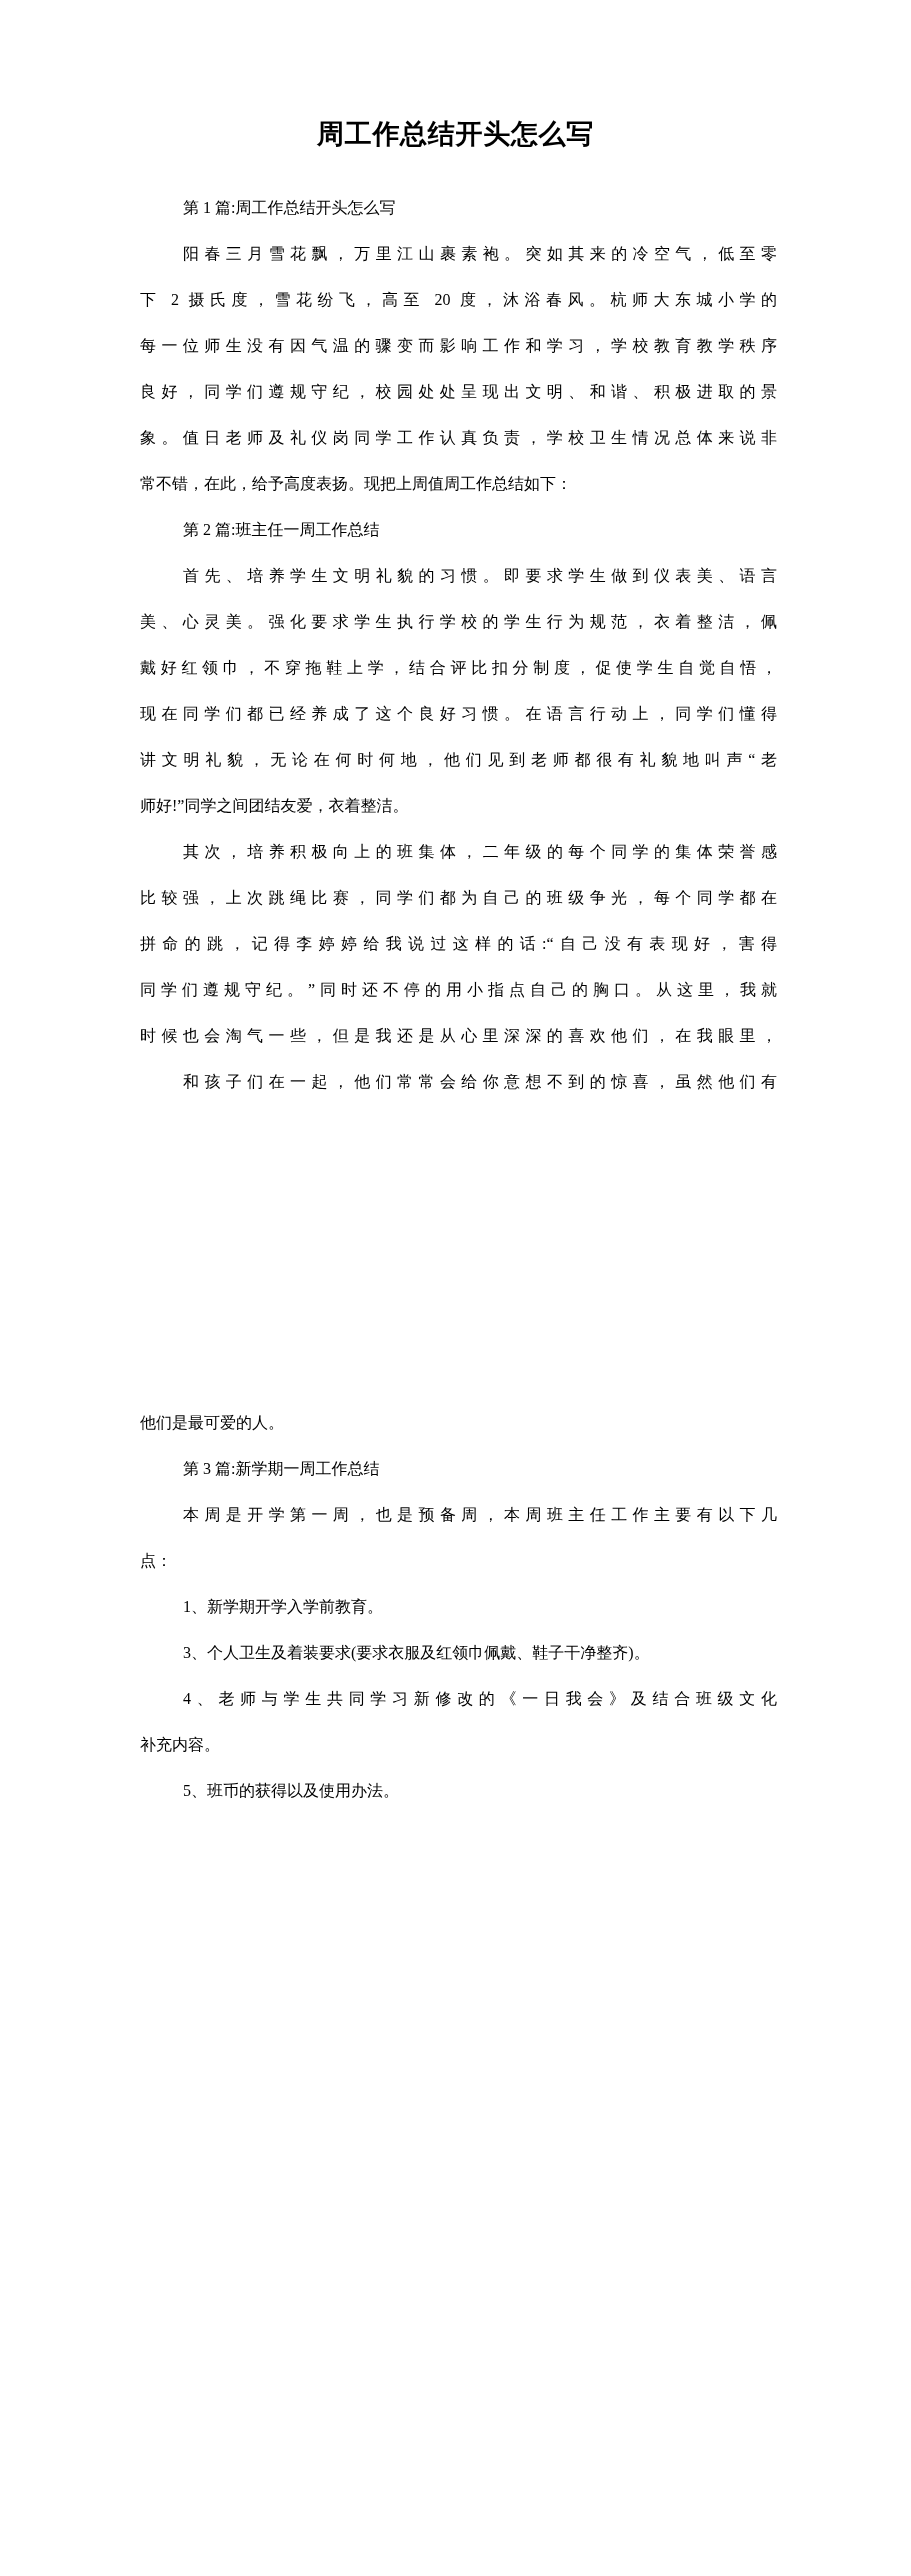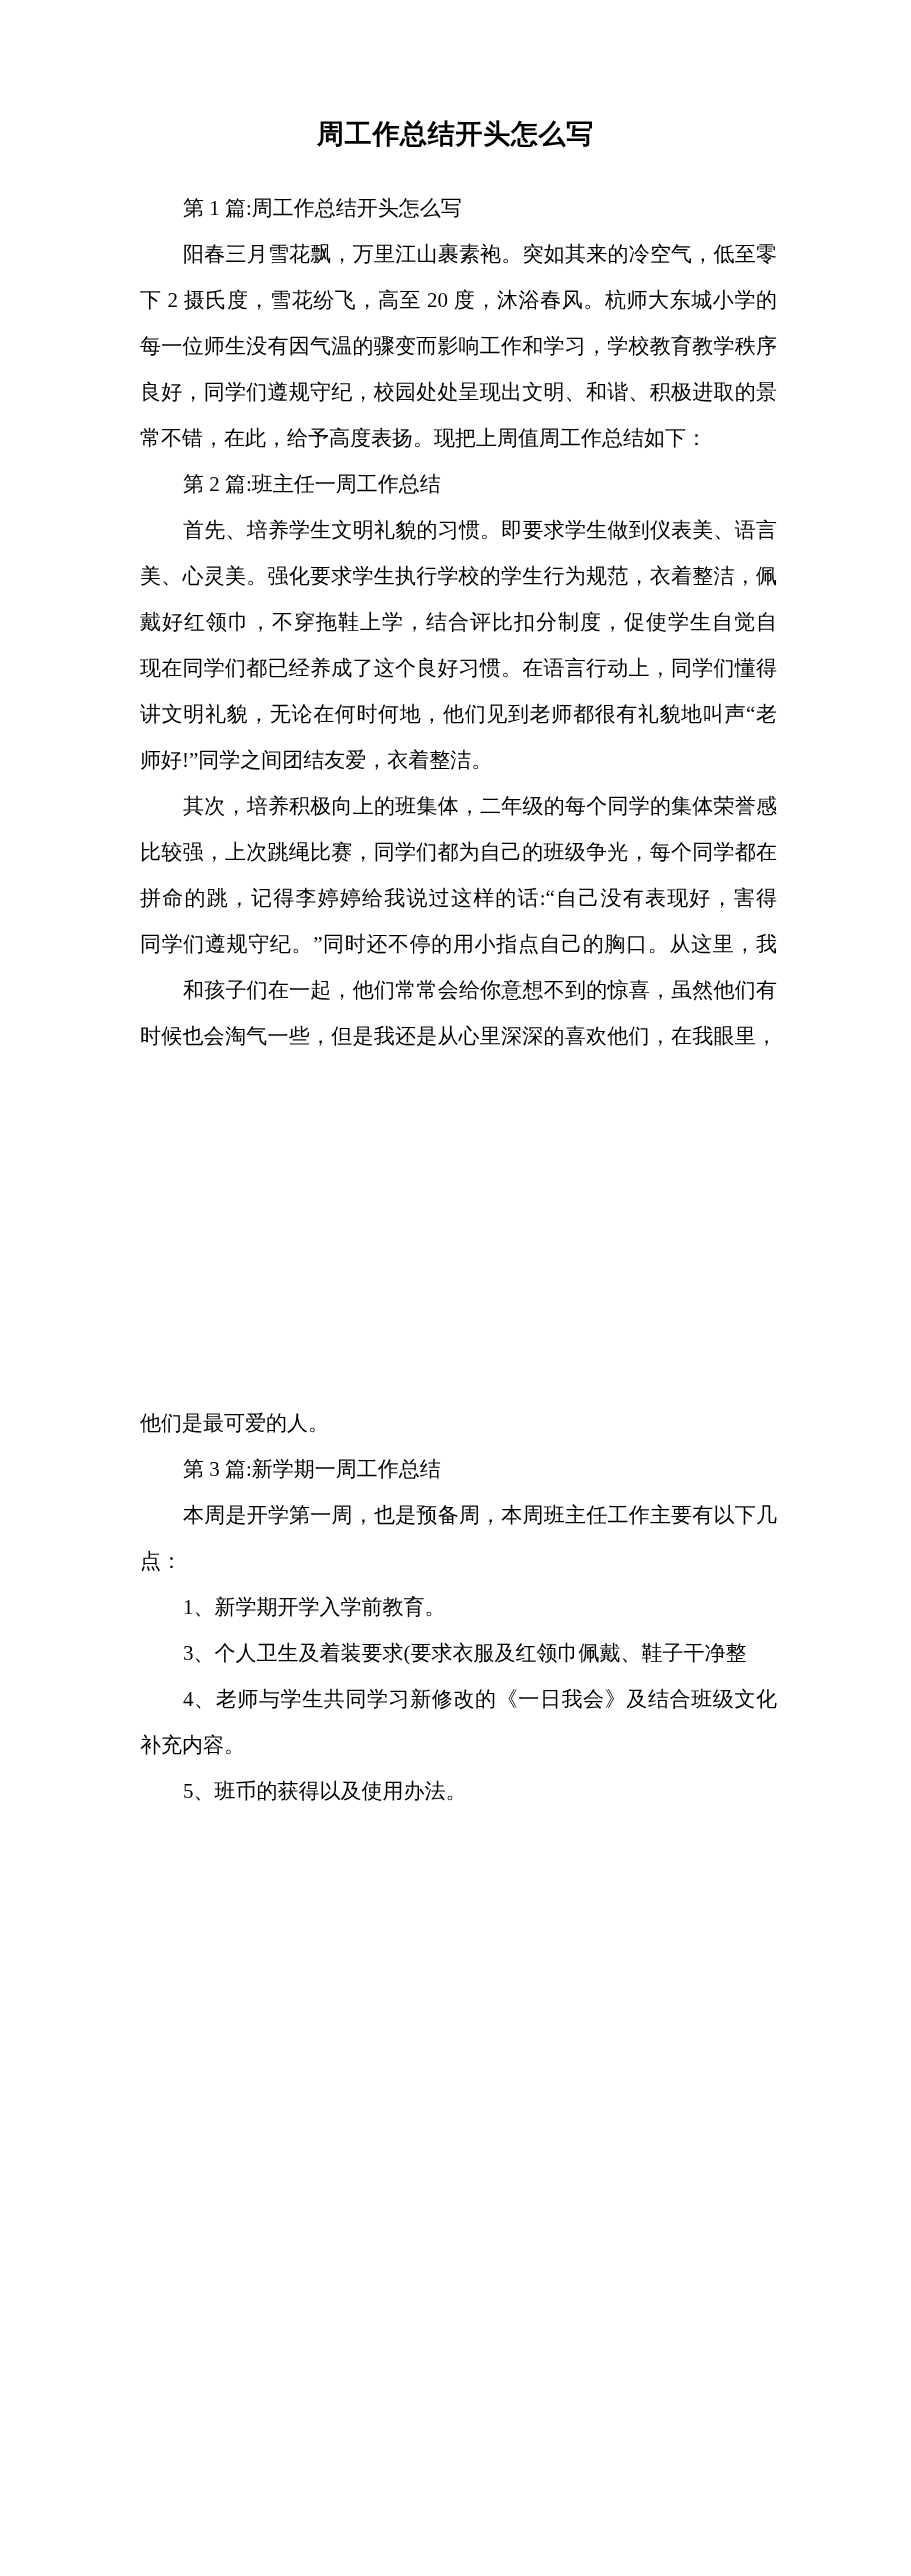--- a/index.html
+++ b/index.html
@@ -32,21 +32,21 @@
   .text-block {
     position: absolute;
     left: 140px;
     width: 637px;
   }
   #text-block-1 { top: 185px; }
   #text-block-2 { top: 1400px; }
   .line {
     height: 46px;
     line-height: 46px;
-    font-size: 21px;
+    font-size: 16px;
     overflow: hidden;
     text-align: left;
   }
   .line.just {
     text-align: justify;
     text-align-last: justify;
   }
   .line.indent {
     padding-left: 43px;
   }
@@ -56,34 +56,35 @@
 
 <div class="doc-page">
   <div class="doc-title">周工作总结开头怎么写</div>
 
   <div class="text-block" id="text-block-1">
       <div class="line indent">第 1 篇:周工作总结开头怎么写</div>
       <div class="line indent just">阳春三月雪花飘，万里江山裹素袍。突如其来的冷空气，低至零</div>
       <div class="line just">下 2 摄氏度，雪花纷飞，高至 20 度，沐浴春风。杭师大东城小学的</div>
       <div class="line just">每一位师生没有因气温的骤变而影响工作和学习，学校教育教学秩序</div>
       <div class="line just">良好，同学们遵规守纪，校园处处呈现出文明、和谐、积极进取的景</div>
+      <div class="line just">象。值日老师及礼仪岗同学工作认真负责，学校卫生情况总体来说非</div>
       <div class="line">常不错，在此，给予高度表扬。现把上周值周工作总结如下：</div>
       <div class="line indent">第 2 篇:班主任一周工作总结</div>
       <div class="line indent just">首先、培养学生文明礼貌的习惯。即要求学生做到仪表美、语言</div>
       <div class="line just">美、心灵美。强化要求学生执行学校的学生行为规范，衣着整洁，佩</div>
       <div class="line just">戴好红领巾，不穿拖鞋上学，结合评比扣分制度，促使学生自觉自悟，</div>
       <div class="line just">现在同学们都已经养成了这个良好习惯。在语言行动上，同学们懂得</div>
       <div class="line just">讲文明礼貌，无论在何时何地，他们见到老师都很有礼貌地叫声“老</div>
       <div class="line">师好!”同学之间团结友爱，衣着整洁。</div>
       <div class="line indent just">其次，培养积极向上的班集体，二年级的每个同学的集体荣誉感</div>
       <div class="line just">比较强，上次跳绳比赛，同学们都为自己的班级争光，每个同学都在</div>
       <div class="line just">拼命的跳，记得李婷婷给我说过这样的话:“自己没有表现好，害得</div>
       <div class="line just">同学们遵规守纪。”同时还不停的用小指点自己的胸口。从这里，我就</div>
+      <div class="line just">时候也会淘气一些，但是我还是从心里深深的喜欢他们，在我眼里，</div>
       <div class="line indent just">和孩子们在一起，他们常常会给你意想不到的惊喜，虽然他们有</div>
-      <div class="line just">时候也会淘气一些，但是我还是从心里深深的喜欢他们，在我眼里，</div>
     </div>
 
   <div class="text-block" id="text-block-2">
       <div class="line">他们是最可爱的人。</div>
       <div class="line indent">第 3 篇:新学期一周工作总结</div>
       <div class="line indent just">本周是开学第一周，也是预备周，本周班主任工作主要有以下几</div>
       <div class="line">点：</div>
       <div class="line indent">1、新学期开学入学前教育。</div>
       <div class="line indent">3、个人卫生及着装要求(要求衣服及红领巾佩戴、鞋子干净整齐)。</div>
       <div class="line indent just">4、老师与学生共同学习新修改的《一日我会》及结合班级文化</div>

